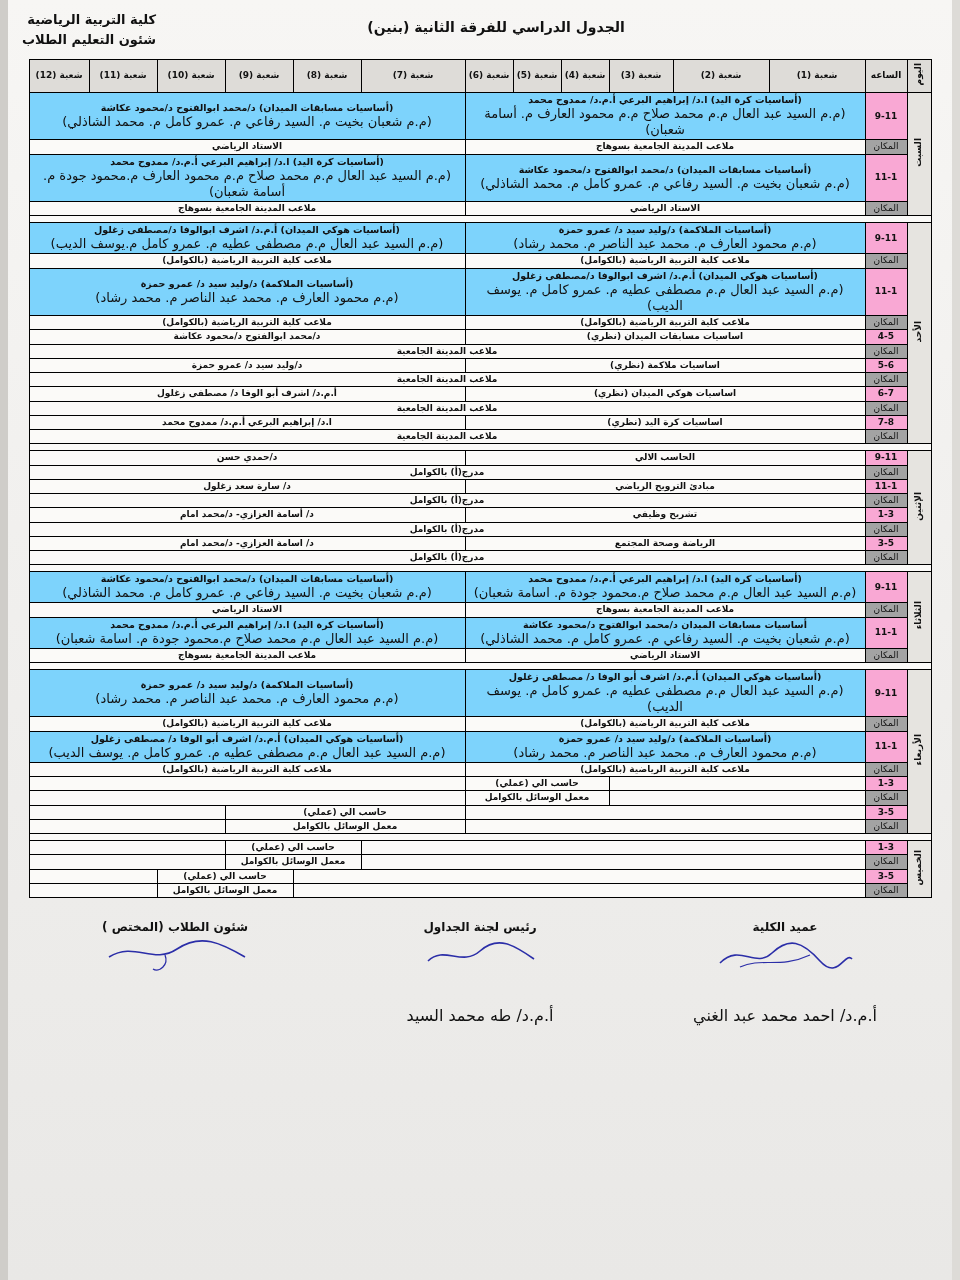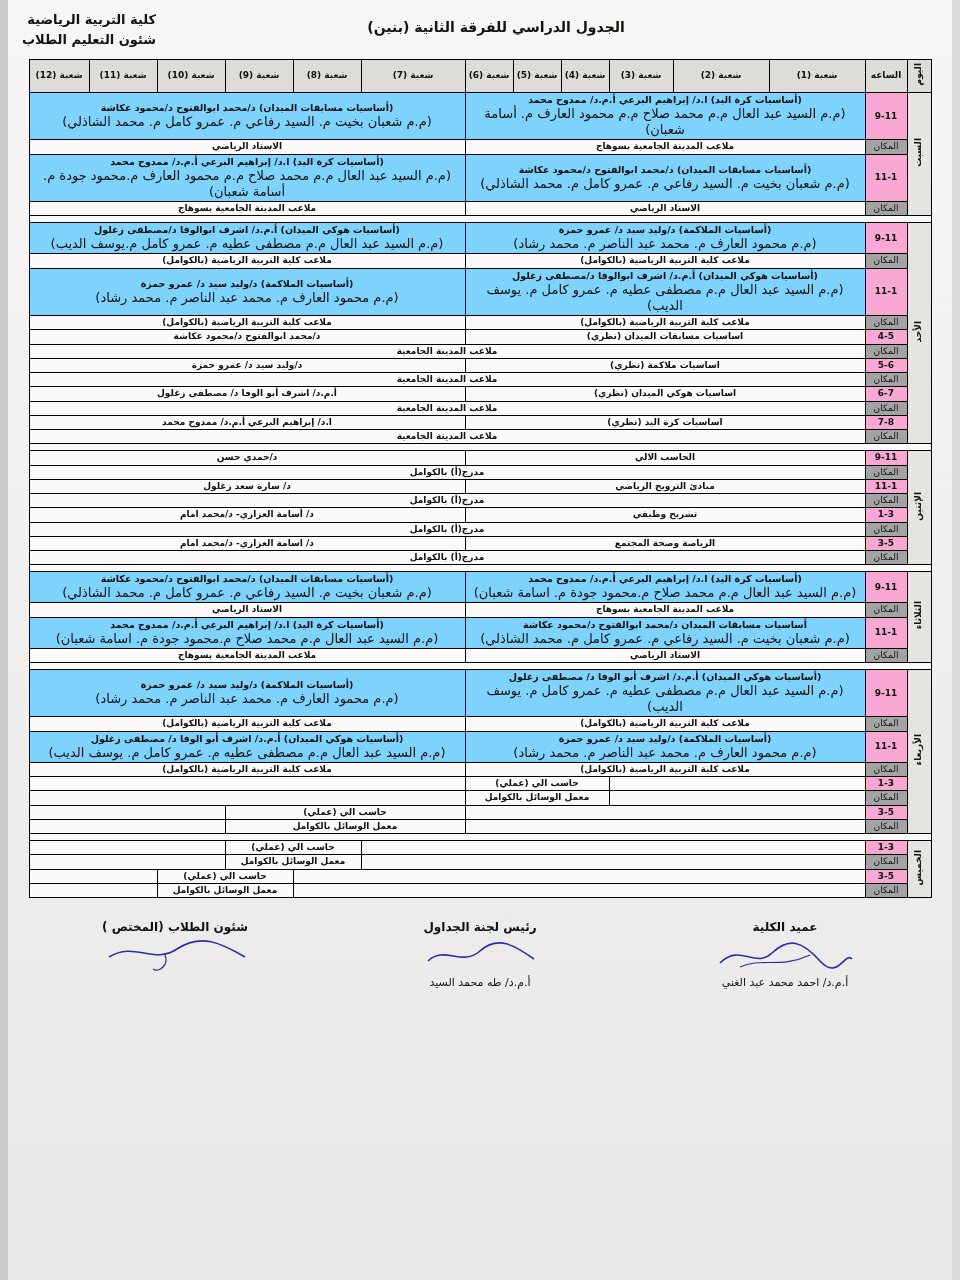--- a/index.html
+++ b/index.html
@@ -63,21 +63,21 @@
   .empty{background:#fbfaf8;}
   .rowgap td{border:none;height:4px;background:transparent;}
   .shaded{background:#7dd3fc;}
 
   .sigs{
     display:flex;justify-content:space-between;
     padding:18px 60px 0 60px;
     font-size:12px;font-weight:bold;text-align:center;
   }
   .sigs .blk{width:230px;line-height:1.9;}
-  .sigs .nm{font-size:11px;font-weight:normal;}
+  .sigs .nm{font-size:16px;font-weight:normal;margin-top:28px;}
   .scrawl{
     height:34px;
     position:relative;
   }
   .scrawl svg{position:absolute;left:50%;top:0;transform:translateX(-50%);}
   .edge-l,.edge-r{position:absolute;top:0;bottom:0;width:8px;background:#cfcdc9;}
   .edge-l{left:0;} .edge-r{right:0;background:#dddbd7;}
 </style>
 </head>
 <body>

